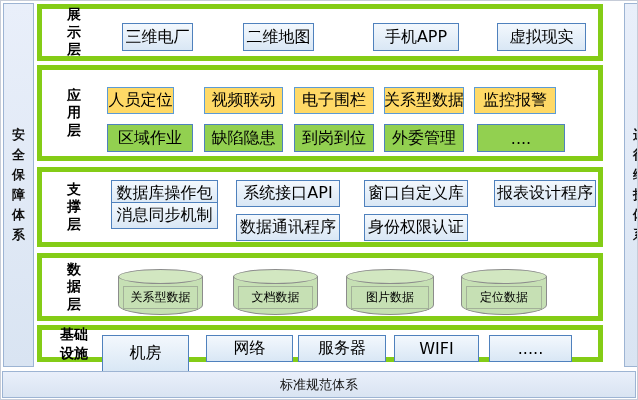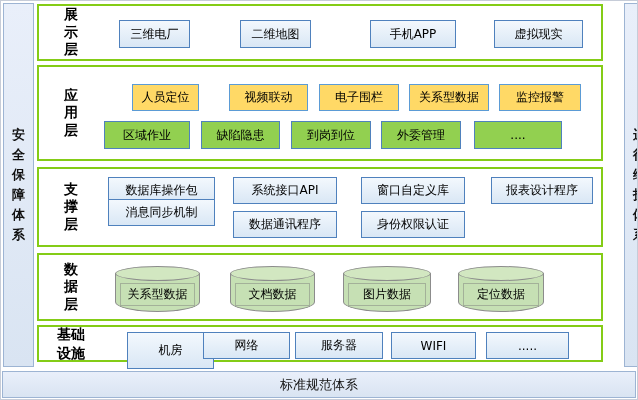--- a/index.html
+++ b/index.html
@@ -10,32 +10,32 @@
   .pillar{position:absolute;top:2px;width:31px;height:364px;box-sizing:border-box;
     background:linear-gradient(180deg,#e9effa 0%,#d9e4f2 100%);
     border:1px solid #9db4d3;display:flex;align-items:center;justify-content:center;font-weight:bold;}
   .pillar-left{left:2px;}
   .pillar-right{left:605px;margin-left:18px;}
   .side-text{display:inline-block;width:1.05em;font-size:13px;line-height:1.55;
     text-align:center;word-break:break-all;color:#111;}
 
   
   .panel{position:absolute;left:36px;width:566px;box-sizing:border-box;
-    background:#ffffff;border:2px solid #84cc16;padding-left:14px;}
+    background:#ffffff;border:5px solid #84cc16;padding-left:14px;}
   .layer-title{position:absolute;left:6px;top:0;bottom:0;width:52px;
     display:flex;align-items:center;justify-content:center;}
   .vtext{display:inline-block;width:1.1em;font-size:14px;font-weight:bold;
     line-height:1.25;text-align:center;word-break:break-all;color:#000;}
   .vtext.wide{width:2.2em;line-height:1.3;}
 
   
   .box{position:absolute;box-sizing:border-box;display:flex;align-items:center;
-    justify-content:center;font-size:12px;white-space:nowrap;color:#000;}
+    justify-content:center;font-size:16px;white-space:nowrap;color:#000;}
   .blue{background:linear-gradient(180deg,#f3f8fd 0%,#d9e7f5 100%);border:1px solid #4f81bd;}
-  .yellow{background:#ffd966;border:1px solid #5b9bd5;margin-left:28px;}
+  .yellow{background:#ffd966;border:1px solid #5b9bd5;}
   .green{background:#92d050;border:1px solid #4f81bd;}
 
   
   .cylinder{position:absolute;border-radius:8px;}
   .cyl-top{position:absolute;left:0;right:0;top:0;height:15px;border-radius:50%;
     background:#d2e7c1;border:1px solid #8c8c8c;box-sizing:border-box;z-index:2;}
   .cyl-body{position:absolute;left:0;right:0;top:7px;bottom:0;background:#c6e0b4;
     border:1px solid #8c8c8c;border-top:none;box-sizing:border-box;
     border-radius:0 0 50% 50% / 0 0 10px 10px;z-index:1;}
   .cyl-label{position:absolute;left:5px;right:5px;top:17px;height:21px;z-index:3;
@@ -123,21 +123,21 @@
       <div class="cyl-body"></div>
       <div class="cyl-top"></div>
       <div class="cyl-label">定位数据</div>
     </div>
   </div>
 
   <div class="panel" style="top:324px;height:37px">
     <div class="layer-title">
       <span class="vtext wide">基础设施</span>
     </div>
-    <div class="box blue" style="left:88px;top:5px;width:87px;height:37px">机房</div>
+    <div class="box blue" style="left:60px;top:5px;width:87px;height:37px">机房</div>
     <div class="box blue" style="left:164px;top:5px;width:87px;height:27px">网络</div>
     <div class="box blue" style="left:256px;top:5px;width:88px;height:27px">服务器</div>
     <div class="box blue" style="left:352px;top:5px;width:85px;height:27px">WIFI</div>
     <div class="box blue" style="left:447px;top:5px;width:83px;height:27px">.....</div>
   </div>
 
   <div class="bottom-bar">
     <span>标准规范体系</span>
   </div>
 

